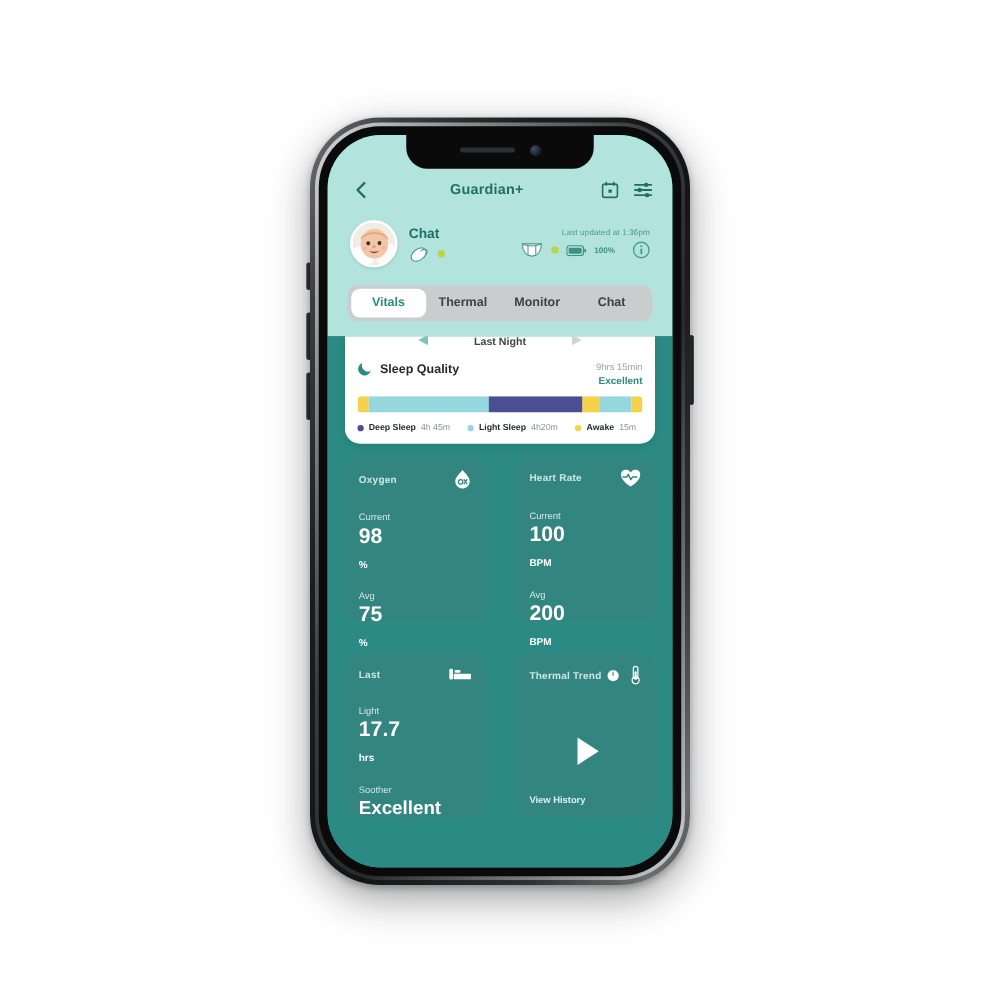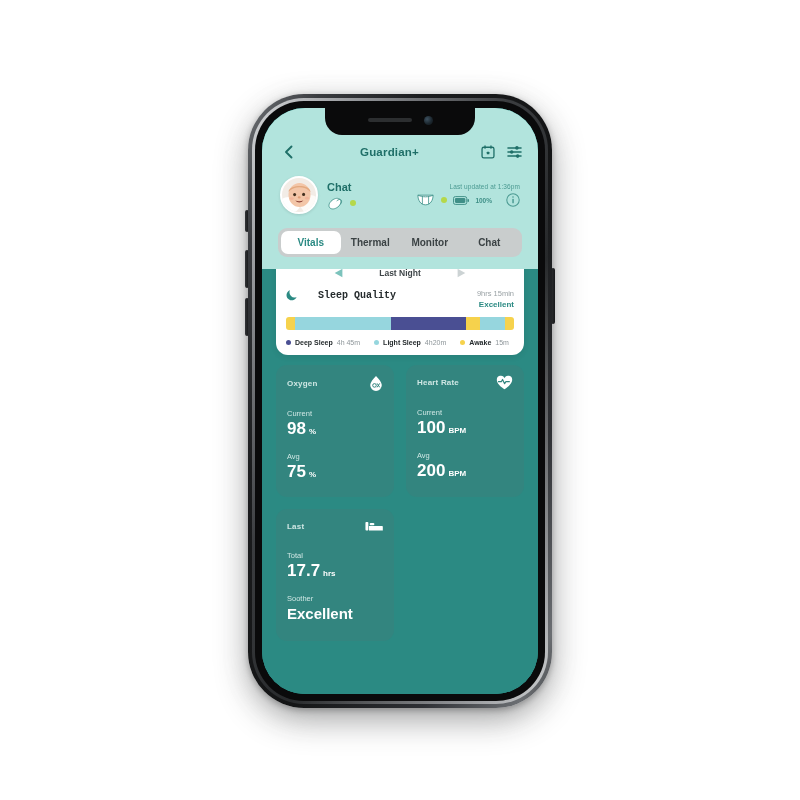--- a/index.html
+++ b/index.html
@@ -178,21 +178,21 @@
     box-shadow: 0 2px 6px rgba(0,0,0,.08);
   }
   .night-nav {
     display: flex; align-items: center; justify-content: center;
     gap: 36px; margin-bottom: 7px;
   }
   .night-label { font-size: 8.5px; font-weight: bold; color: #3f4649; }
   .arrow { cursor: pointer; }
 
   .sq-row { display: flex; align-items: flex-start; margin-bottom: 7px; }
-  .sq-left { display: flex; align-items: center; gap: 20px; font-family: Liberation Mono, monospace; }
+  .sq-left { display: flex; align-items: center; gap: 6px; }
   .sq-title { font-size: 10px; font-weight: bold; color: #252b2d; }
   .sq-right { margin-left: auto; text-align: right; }
   .sq-dur { font-size: 7.5px; color: #9aa2a5; line-height: 10px; }
   .sq-qual { font-size: 8px; font-weight: bold; color: #2b8a83; line-height: 11px; }
 
   .sleep-bar {
     display: flex; height: 13px; border-radius: 3px; overflow: hidden;
     margin-bottom: 9px;
   }
   .seg-awake { background: #f6d24c; }
@@ -202,39 +202,39 @@
   .legend { display: flex; align-items: center; gap: 14px; }
   .lg { display: flex; align-items: center; gap: 4px; }
   .lg-dot { width: 5px; height: 5px; border-radius: 50%; display:block; }
   .lg-name { font-size: 7px; font-weight: bold; color: #252b2d; }
   .lg-val { font-size: 7px; color: #8d9599; }
 
   
   .grid {
     display: grid;
     grid-template-columns: 1fr 1fr;
-    gap: 12px;
+    gap: 25px;
     margin-top: 10px;
   }
   .mcard {
     background: #33857f;
     border-radius: 11px;
     padding: 10px 11px;
     height: 132px;
     display: flex; flex-direction: column;
     position: relative;
   }
   .mcard-hd { display: flex; align-items: center; margin-bottom: 18px; }
   .mcard-title { font-size: 8px; color: #cfe7e4; font-weight: bold; letter-spacing:.2px;}
   .mcard-icons { margin-left: auto; display:flex; align-items:center; gap: 9px;}
   .m-label { font-size: 7.5px; color: #cfe7e4; margin-bottom: 1px; }
   .m-val {
     font-size: 17px; font-weight: bold; color: #ffffff;
     line-height: 20px; margin-bottom: 10px;
-    display: flex; align-items: baseline; gap: 3px;
+    display: flex; align-items: baseline; gap: 3px; flex-direction: column;
   }
   .m-unit { font-size: 8px; font-weight: bold; color: #ffffff; }
   .m-val.last { margin-bottom: 0; }
   .m-val.word { font-size: 15px; }
 
   .thermal-body {
     flex: 1; display: flex; align-items: center; justify-content: center;
   }
   .play-tri {
     width: 0; height: 0;
@@ -474,31 +474,48 @@
                   <div class="mcard-hd">
                     <span class="mcard-title">Last</span>
                     <span class="mcard-icons">
                       <svg width="18" height="14" viewBox="0 0 20 15">
                         <rect x=".5" y="3" width="3.2" height="9.5" rx="1" fill="#ffffff"></rect>
                         <path d="M4.4 7.4h14.4c.6 0 1 .5 1 1.1v3.9H4.4V7.4z" fill="#ffffff"></path>
                         <rect x="5.2" y="4.1" width="5.2" height="2.6" rx="1.2" fill="#ffffff"></rect>
                       </svg>
                     </span>
                   </div>
-                  <div class="m-label">Total</div>
+                  <div class="m-label">Light</div>
                   <div class="m-val">
                     <span>17.7</span>
                     <span class="m-unit">hrs</span>
                   </div>
                   <div class="m-label">Soother</div>
                   <div class="m-val last word">
                     <span>Excellent</span>
                   </div>
                 </div>
 
+                <div class="mcard">
+                  <div class="mcard-hd">
+                    <span class="mcard-title">Thermal Trend</span>
+                    <span class="mcard-icons">
+                      <span class="i-badge">i</span>
+                      <svg width="9" height="16" viewBox="0 0 10 17">
+                        <rect x="3" y=".8" width="4" height="11" rx="2" fill="none" stroke="#ffffff" stroke-width="1.1"></rect>
+                        <circle cx="5" cy="13.2" r="3.1" fill="none" stroke="#ffffff" stroke-width="1.1"></circle>
+                        <rect x="4.1" y="5.2" width="1.8" height="7.6" rx=".9" fill="#ffffff"></rect>
+                      </svg>
+                    </span>
+                  </div>
+                  <div class="thermal-body">
+                    <span class="play-tri"></span>
+                  </div>
+                  <div class="view-history">View History</div>
+                </div>
 
               </div>
             </div>
 
           </div>
         </div>
       </div>
     </div>
   </div>
 </div>

